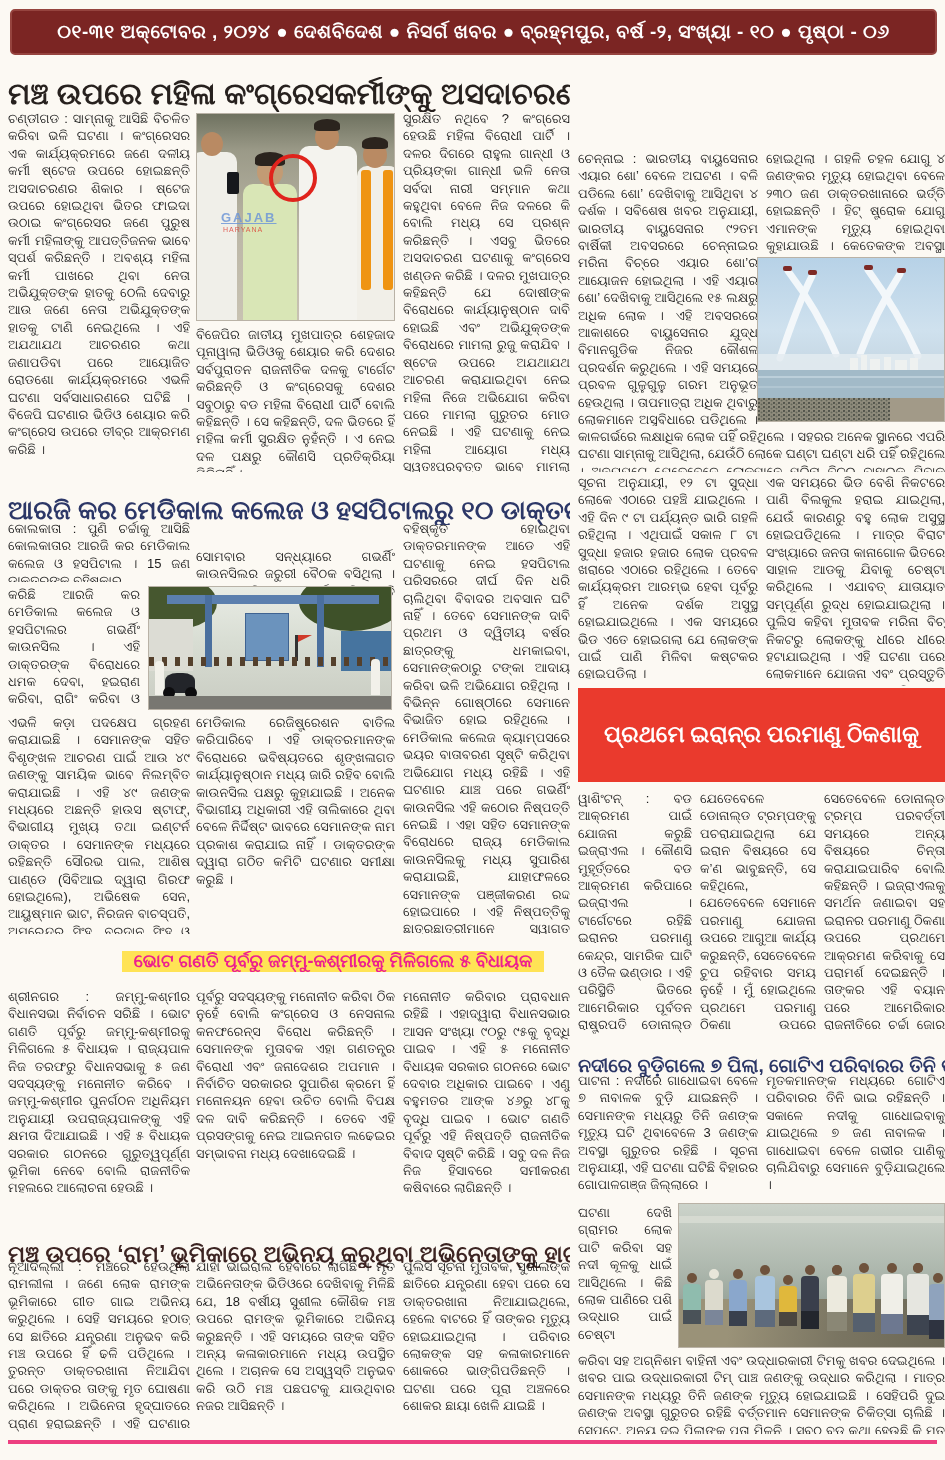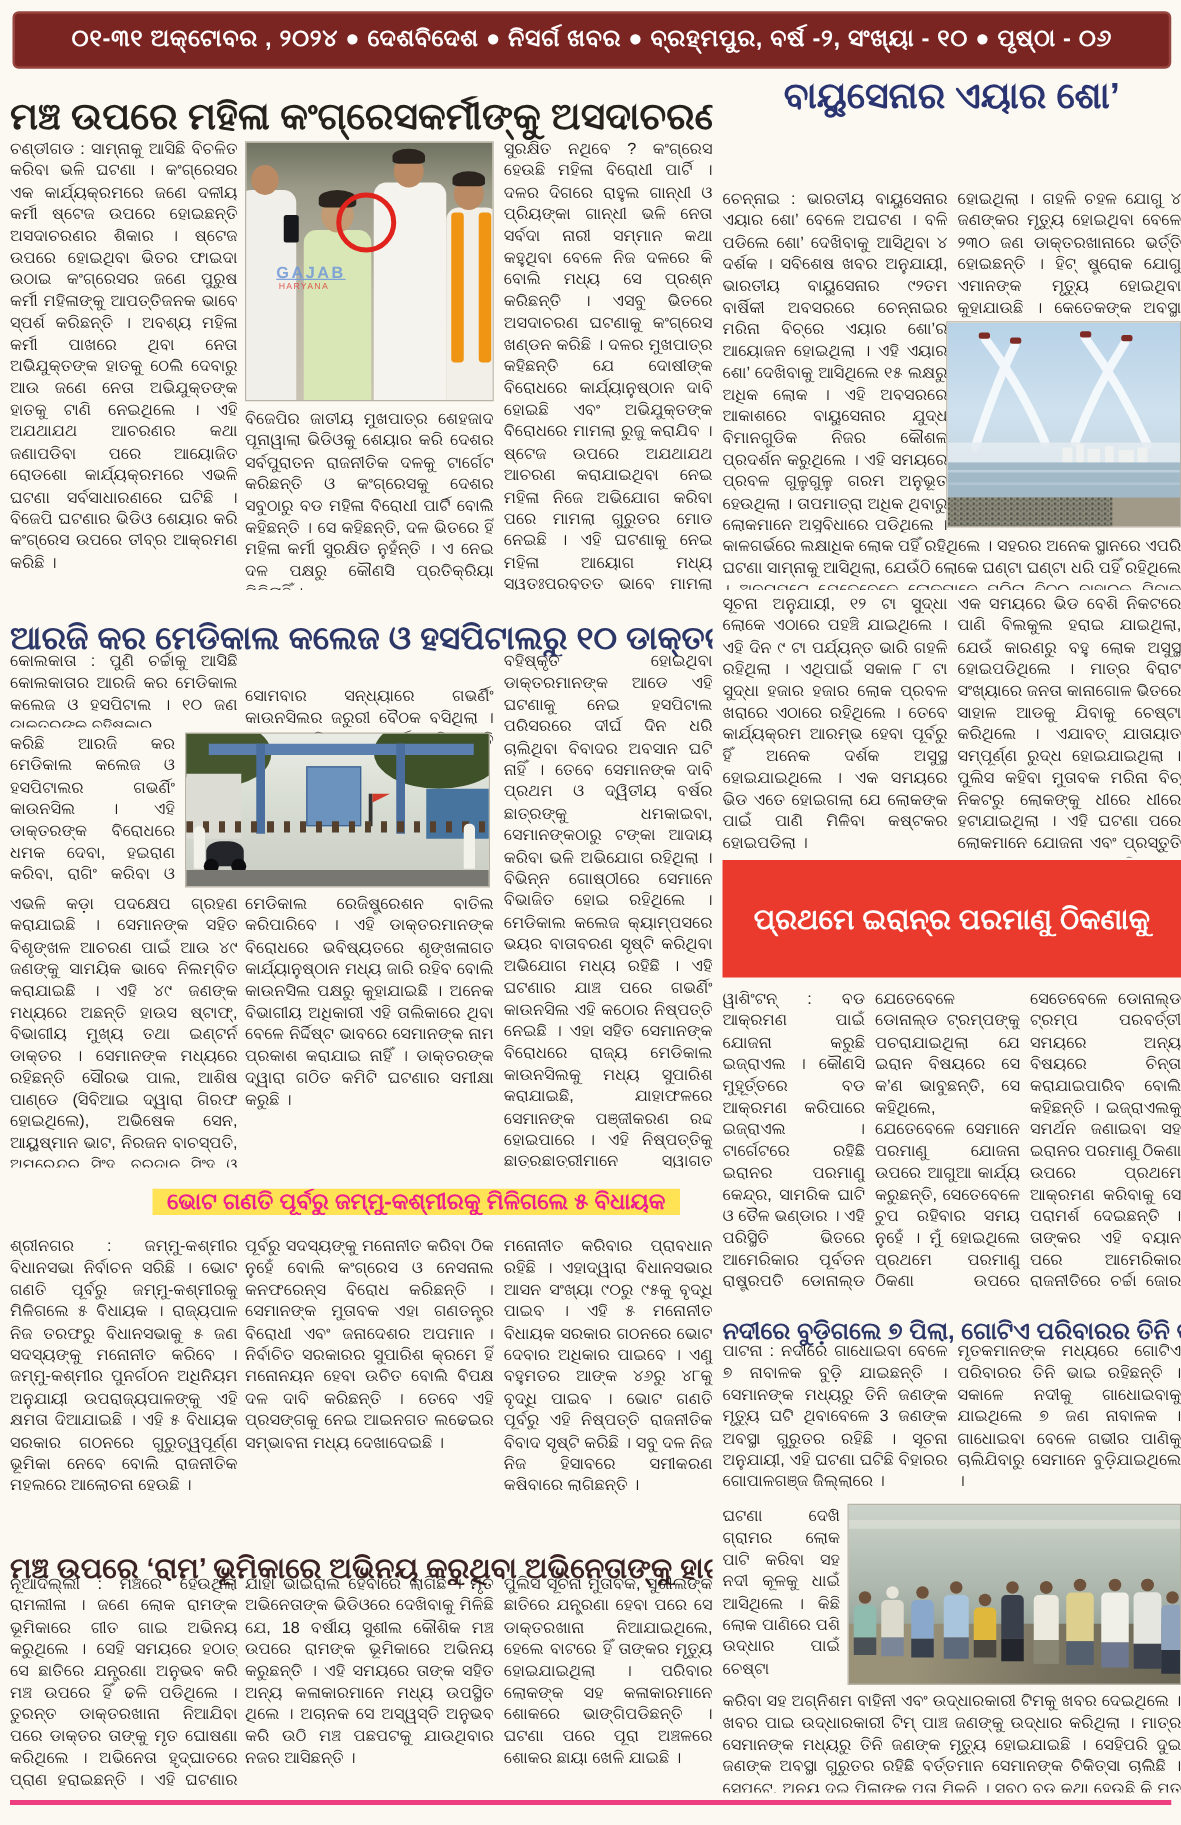--- a/index.html
+++ b/index.html
@@ -25,21 +25,21 @@
   .hl-air div{white-space:nowrap;overflow:hidden;line-height:1.45;}
   .hl-rgkar{left:8px;top:474px;width:562px;font-size:26px;color:#2c3767;}
   .hl-kashmir{left:8px;top:936px;width:562px;font-size:18px;padding-left:44px;}
   .hl-kashmir span{background:#ffe355;color:#ed1e8f;padding:2px 12px;}
   .hl-river{left:578px;top:1036px;width:367px;font-size:19px;color:#2c3767;}
   .hl-ram{left:8px;top:1222px;width:562px;font-size:23px;color:#3c2422;}
   
   .trumpbox{
     left:578px;top:688px;width:367px;height:94px;background:#ea3a2d;
     color:#fff;font-weight:bold;font-size:23px;text-align:center;
-    display:flex;flex-direction:column;justify-content:center;gap:4px;
+    display:flex;flex-direction:column;justify-content:center;gap:4px;font-family:Liberation Serif, serif;
   }
   .trumpbox div{white-space:nowrap;overflow:hidden;}
   
   .txt{
     font-size:13px;line-height:1.34;text-align:justify;
     overflow:hidden;word-break:break-word;
   }
   
   .photo{margin:0;padding:0;overflow:hidden;border:1px solid #b9b2a6;box-sizing:border-box;}
   
@@ -96,21 +96,20 @@
   <div class="abs" style="left:186px;top:56px;width:10px;height:120px;background:#ef9413;border-radius:3px;"></div>
   <div class="p1-ring" style="left:72px;top:40px;"></div>
   <div class="p1-wm" style="left:24px;top:96px;text-decoration:underline;">GAJAB</div>
   <div class="p1-wm2" style="left:26px;top:112px;">HARYANA</div>
 </figure>
 
 <div class="abs txt" style="left:196px;top:326px;width:199px;height:146px">ବିଜେପିର ଜାତୀୟ ମୁଖପାତ୍ର ଶେହଜାଦ ପୂନାୱାଲା ଭିଡିଓକୁ ଶେୟାର କରି ଦେଶର ସର୍ବପୁରାତନ ରାଜନୀତିକ ଦଳକୁ ଟାର୍ଗେଟ କରିଛନ୍ତି ଓ କଂଗ୍ରେସକୁ ଦେଶର ସବୁଠାରୁ ବଡ ମହିଳା ବିରୋଧୀ ପାର୍ଟି ବୋଲି କହିଛନ୍ତି । ସେ କହିଛନ୍ତି, ଦଳ ଭିତରେ ହିଁ ମହିଳା କର୍ମୀ ସୁରକ୍ଷିତ ନୁହଁନ୍ତି । ଏ ନେଇ ଦଳ ପକ୍ଷରୁ କୌଣସି ପ୍ରତିକ୍ରିୟା ମିଳିନାହିଁ ।</div>
 <div class="abs txt" style="left:403px;top:110px;width:167px;height:362px">ସୁରକ୍ଷିତ ନଥିବେ ? କଂଗ୍ରେସ ହେଉଛି ମହିଳା ବିରୋଧୀ ପାର୍ଟି । ଦଳର ଦିଗରେ ରାହୁଲ ଗାନ୍ଧୀ ଓ ପ୍ରିୟଙ୍କା ଗାନ୍ଧୀ ଭଳି ନେତା ସର୍ବଦା ନାରୀ ସମ୍ମାନ କଥା କହୁଥିବା ବେଳେ ନିଜ ଦଳରେ କି ବୋଲି ମଧ୍ୟ ସେ ପ୍ରଶ୍ନ କରିଛନ୍ତି । ଏସବୁ ଭିତରେ ଅସଦାଚରଣ ଘଟଣାକୁ କଂଗ୍ରେସ ଖଣ୍ଡନ କରିଛି । ଦଳର ମୁଖପାତ୍ର କହିଛନ୍ତି ଯେ ଦୋଷୀଙ୍କ ବିରୋଧରେ କାର୍ଯ୍ୟାନୁଷ୍ଠାନ ଦାବି ହୋଇଛି ଏବଂ ଅଭିଯୁକ୍ତଙ୍କ ବିରୋଧରେ ମାମଲା ରୁଜୁ କରାଯିବ । ଷ୍ଟେଜ ଉପରେ ଅଯଥାଯଥ ଆଚରଣ କରାଯାଇଥିବା ନେଇ ମହିଳା ନିଜେ ଅଭିଯୋଗ କରିବା ପରେ ମାମଲା ଗୁରୁତର ମୋଡ ନେଇଛି । ଏହି ଘଟଣାକୁ ନେଇ ମହିଳା ଆୟୋଗ ମଧ୍ୟ ସ୍ୱତଃପ୍ରବୃତ୍ତ ଭାବେ ମାମଲା ଗ୍ରହଣ କରି କାର୍ଯ୍ୟାନୁଷ୍ଠାନ ପାଇଁ ନିର୍ଦ୍ଦେଶ ଦେବାର ସମ୍ଭାବନା ରହିଛି ।</div>
 
 <div class="abs hl hl-air">
-  <div>ବାୟୁସେନାର ଏୟାର ଶୋ’</div>
 </div>
 
 <div class="abs txt" style="left:578px;top:150px;width:180px;height:276px">ଚେନ୍ନାଇ : ଭାରତୀୟ ବାୟୁସେନାର ଏୟାର ଶୋ’ ବେଳେ ଅଘଟଣ । ବଳି ପଡିଲେ ଶୋ’ ଦେଖିବାକୁ ଆସିଥିବା ୪ ଦର୍ଶକ । ସବିଶେଷ ଖବର ଅନୁଯାୟୀ, ଭାରତୀୟ ବାୟୁସେନାର ୯୨ତମ ବାର୍ଷିକୀ ଅବସରରେ ଚେନ୍ନାଇର ମରିନା ବିଚ୍‌ରେ ଏୟାର ଶୋ’ର ଆୟୋଜନ ହୋଇଥିଲା । ଏହି ଏୟାର ଶୋ’ ଦେଖିବାକୁ ଆସିଥିଲେ ୧୫ ଲକ୍ଷରୁ ଅଧିକ ଲୋକ । ଏହି ଅବସରରେ ଆକାଶରେ ବାୟୁସେନାର ଯୁଦ୍ଧ ବିମାନଗୁଡିକ ନିଜର କୌଶଳ ପ୍ରଦର୍ଶନ କରୁଥିଲେ । ଏହି ସମୟରେ ପ୍ରବଳ ଗୁଳୁଗୁଳୁ ଗରମ ଅନୁଭୂତ ହେଉଥିଲା । ତାପମାତ୍ରା ଅଧିକ ଥିବାରୁ ଲୋକମାନେ ଅସୁବିଧାରେ ପଡିଥିଲେ । ଶୋ’ ସରିବା ପରେ ଫେରିବା ବେଳେ ଭିଡ ଭିତରେ ଚାପି ହୋଇଯାଇଥିଲେ ଅନେକ ।</div>
 <div class="abs txt" style="left:766px;top:150px;width:179px;height:104px">ହୋଇଥିଲା । ଗହଳି ଚହଳ ଯୋଗୁ ୪ ଜଣଙ୍କର ମୃତ୍ୟୁ ହୋଇଥିବା ବେଳେ ୨୩୦ ଜଣ ଡାକ୍ତରଖାନାରେ ଭର୍ତ୍ତି ହୋଇଛନ୍ତି । ହିଟ୍ ଷ୍ଟ୍ରୋକ ଯୋଗୁ ଏମାନଙ୍କ ମୃତ୍ୟୁ ହୋଇଥିବା କୁହାଯାଉଛି । କେତେକଙ୍କ ଅବସ୍ଥା ଗୁରୁତର ଥିବା ଜଣାଯାଇଛି ।</div>
 
 <figure class="abs photo" style="left:757px;top:257px;width:188px;height:165px">
   <svg width="188" height="165" viewBox="0 0 188 165">
     <defs>
       <linearGradient id="sky" x1="0" y1="0" x2="0" y2="1">
         <stop offset="0" stop-color="#b7d2e7"></stop>
@@ -152,21 +151,21 @@
     <rect y="140" width="132" height="25" fill="url(#crowd)"></rect>
   </svg>
 </figure>
 
 <div class="abs txt" style="left:578px;top:428px;width:367px;height:44px">କାଳଗର୍ଭରେ ଲକ୍ଷାଧିକ ଲୋକ ପହିଁ ରହିଥିଲେ । ସହରର ଅନେକ ସ୍ଥାନରେ ଏପରି ଘଟଣା ସାମ୍ନାକୁ ଆସିଥିଲା, ଯେଉଁଠି ଲୋକେ ଘଣ୍ଟା ଘଣ୍ଟା ଧରି ପହିଁ ରହିଥିଲେ । ଅନ୍ୟପଟେ ଯେତେବେଳେ ଲୋକମାନେ ମରିନା ବିଚ୍‌ରୁ ବାହାରକୁ ଯିବାକୁ ଚେଷ୍ଟା କରୁଥିଲେ, ସେତେବେଳେ ଭିଡ ଯୋଗୁ ପରିସ୍ଥିତି ଅସମ୍ଭାଳ ହୋଇପଡିଥିଲା ।</div>
 <div class="abs txt" style="left:578px;top:474px;width:180px;height:212px">ସୂଚନା ଅନୁଯାୟୀ, ୧୨ ଟା ସୁଦ୍ଧା ଲୋକେ ଏଠାରେ ପହଞ୍ଚି ଯାଇଥିଲେ । ଏହି ଦିନ ୯ ଟା ପର୍ଯ୍ୟନ୍ତ ଭାରି ଗହଳି ରହିଥିଲା । ଏଥିପାଇଁ ସକାଳ ୮ ଟା ସୁଦ୍ଧା ହଜାର ହଜାର ଲୋକ ପ୍ରବଳ ଖରାରେ ଏଠାରେ ରହିଥିଲେ । ତେବେ କାର୍ଯ୍ୟକ୍ରମ ଆରମ୍ଭ ହେବା ପୂର୍ବରୁ ହିଁ ଅନେକ ଦର୍ଶକ ଅସୁସ୍ଥ ହୋଇଯାଇଥିଲେ । ଏକ ସମୟରେ ଭିଡ ଏତେ ହୋଇଗଲା ଯେ ଲୋକଙ୍କ ପାଇଁ ପାଣି ମିଳିବା କଷ୍ଟକର ହୋଇପଡିଲା ।</div>
 <div class="abs txt" style="left:766px;top:474px;width:179px;height:212px">ଏକ ସମୟରେ ଭିଡ ବେଶି ନିକଟରେ ପାଣି ବିଲକୁଲ ହରାଇ ଯାଇଥିଲା, ଯେଉଁ କାରଣରୁ ବହୁ ଲୋକ ଅସୁସ୍ଥ ହୋଇପଡିଥିଲେ । ମାତ୍ର ବିରାଟ ସଂଖ୍ୟାରେ ଜନତା କାନାଗୋଳ ଭିତରେ ସାହାଳ ଆଡକୁ ଯିବାକୁ ଚେଷ୍ଟା କରିଥିଲେ । ଏଯାବତ୍ ଯାତାୟାତ ସମ୍ପୂର୍ଣ୍ଣ ରୁଦ୍ଧ ହୋଇଯାଇଥିଲା । ପୁଲିସ କହିବା ମୁତାବକ ମରିନା ବିଚ୍ ନିକଟରୁ ଲୋକଙ୍କୁ ଧୀରେ ଧୀରେ ହଟାଯାଇଥିଲା । ଏହି ଘଟଣା ପରେ ଲୋକମାନେ ଯୋଜନା ଏବଂ ପ୍ରସ୍ତୁତି ଉପରେ ପ୍ରଶ୍ନ ଉଠାଇଛନ୍ତି ।</div>
 
 <h2 class="abs hl hl-rgkar">ଆରଜି କର ମେଡିକାଲ କଲେଜ ଓ ହସପିଟାଲରୁ ୧୦ ଡାକ୍ତର ବହିଷ୍କୃତ</h2>
 
-<div class="abs txt" style="left:8px;top:520px;width:182px;height:62px">କୋଲକାତା : ପୁଣି ଚର୍ଚ୍ଚାକୁ ଆସିଛି କୋଲକାତାର ଆରଜି କର ମେଡିକାଲ କଲେଜ ଓ ହସପିଟାଲ । ୧୦ ଜଣ ଡାକ୍ତରଙ୍କୁ ବହିଷ୍କାର</div>
+<div class="abs txt" style="left:8px;top:520px;width:182px;height:62px">କୋଲକାତା : ପୁଣି ଚର୍ଚ୍ଚାକୁ ଆସିଛି କୋଲକାତାର ଆରଜି କର ମେଡିକାଲ କଲେଜ ଓ ହସପିଟାଲ । 15 ଜଣ ଡାକ୍ତରଙ୍କୁ ବହିଷ୍କାର</div>
 <div class="abs txt" style="left:196px;top:548px;width:199px;height:62px">ସୋମବାର ସନ୍ଧ୍ୟାରେ ଗଭର୍ଣିଂ କାଉନସିଲର ଜରୁରୀ ବୈଠକ ବସିଥିଲା । ଏଥିରେ ଏହି ଗୁରୁତ୍ୱପୂର୍ଣ୍ଣ ନିଷ୍ପତ୍ତି ନିଆଯାଇଛି ।</div>
 <div class="abs txt" style="left:403px;top:520px;width:167px;height:414px">ବହିଷ୍କୃତ ହୋଇଥିବା ଡାକ୍ତରମାନଙ୍କ ଆଡେ ଏହି ଘଟଣାକୁ ନେଇ ହସପିଟାଲ ପରିସରରେ ଦୀର୍ଘ ଦିନ ଧରି ଚାଲିଥିବା ବିବାଦର ଅବସାନ ଘଟି ନାହିଁ । ତେବେ ସେମାନଙ୍କ ଦାବି ପ୍ରଥମ ଓ ଦ୍ୱିତୀୟ ବର୍ଷର ଛାତ୍ରଙ୍କୁ ଧମକାଇବା, ସେମାନଙ୍କଠାରୁ ଟଙ୍କା ଆଦାୟ କରିବା ଭଳି ଅଭିଯୋଗ ରହିଥିଲା । ବିଭିନ୍ନ ଗୋଷ୍ଠୀରେ ସେମାନେ ବିଭାଜିତ ହୋଇ ରହିଥିଲେ । ମେଡିକାଲ କଲେଜ କ୍ୟାମ୍ପସରେ ଭୟର ବାତାବରଣ ସୃଷ୍ଟି କରିଥିବା ଅଭିଯୋଗ ମଧ୍ୟ ରହିଛି । ଏହି ଘଟଣାର ଯାଞ୍ଚ ପରେ ଗଭର୍ଣିଂ କାଉନସିଲ ଏହି କଠୋର ନିଷ୍ପତ୍ତି ନେଇଛି । ଏହା ସହିତ ସେମାନଙ୍କ ବିରୋଧରେ ରାଜ୍ୟ ମେଡିକାଲ କାଉନସିଲକୁ ମଧ୍ୟ ସୁପାରିଶ କରାଯାଇଛି, ଯାହାଫଳରେ ସେମାନଙ୍କ ପଞ୍ଜୀକରଣ ରଦ୍ଦ ହୋଇପାରେ । ଏହି ନିଷ୍ପତ୍ତିକୁ ଛାତ୍ରଛାତ୍ରୀମାନେ ସ୍ୱାଗତ କରିଛନ୍ତି ।</div>
 <div class="abs txt" style="left:8px;top:586px;width:132px;height:124px">କରିଛି ଆରଜି କର ମେଡିକାଲ କଲେଜ ଓ ହସପିଟାଲର ଗଭର୍ଣିଂ କାଉନସିଲ । ଏହି ଡାକ୍ତରଙ୍କ ବିରୋଧରେ ଧମକ ଦେବା, ହଇରାଣ କରିବା, ରାଗିଂ କରିବା ଓ ଟଙ୍କା ଆଦାୟ କରିବା ଭଳି ଅଭିଯୋଗ ଆସିଥିବା ବେଳେ</div>
 
 <figure class="abs photo p3" style="left:148px;top:586px;width:244px;height:124px">
   <div class="blob" style="left:-12px;top:-10px;width:80px;height:52px;background:#46572f;"></div>
   <div class="blob" style="left:150px;top:-14px;width:104px;height:58px;background:#3e5129;"></div>
   <div class="abs" style="left:18px;top:8px;width:212px;height:9px;background:#5b7fae;"></div>
   <div class="abs" style="left:56px;top:8px;width:7px;height:72px;background:#4a6f9e;"></div>
   <div class="abs" style="left:168px;top:8px;width:7px;height:72px;background:#4a6f9e;"></div>

